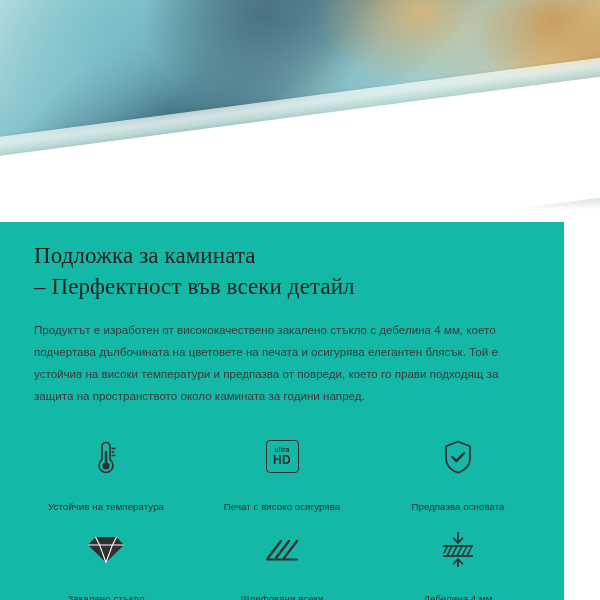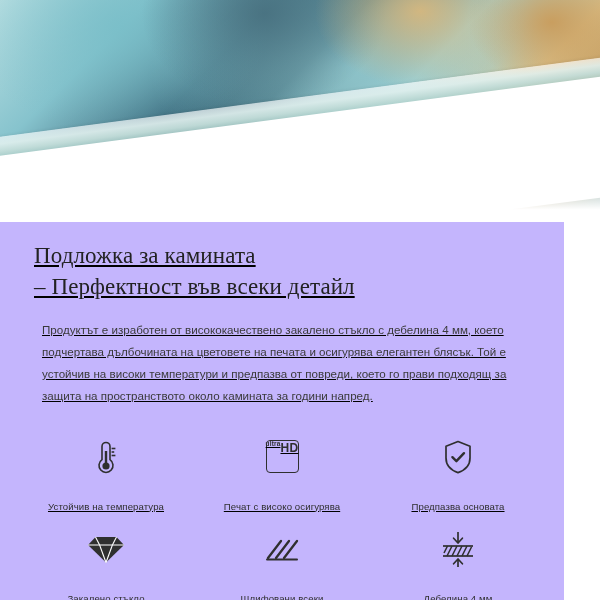--- a/index.html
+++ b/index.html
@@ -10,22 +10,21 @@
     width: 600px;
     height: 600px;
     background: #ffffff;
     font-family: "Liberation Sans", sans-serif;
     overflow: hidden;
   }
   .page {
     position: relative;
     width: 564px;
     height: 600px;
-    background: #c4b5fd;
-    text-decoration: underline;
+    background: #14b8a6;
   }
 
   
   .hero {
     position: relative;
     width: 600px;
     height: 222px;
     overflow: hidden;
     background: #ffffff;
   }
@@ -107,21 +106,21 @@
     font-weight: 400;
     letter-spacing: 0.1px;
   }
   .headline .l2 {
     display: block;
   }
   .body-copy {
     font-size: 11.6px;
     line-height: 1.92;
     color: #3a3a3a;
-    margin: 8px;
+    margin: 0;
     max-width: 542px;
   }
 
   
   .features {
     margin-top: 22px;
     padding: 0 18px;
     display: grid;
     grid-template-columns: repeat(3, 1fr);
     grid-row-gap: 10px;
@@ -145,22 +144,22 @@
     color: #2e2e2e;
     text-align: center;
     letter-spacing: 0.1px;
   }
   .ultrahd-badge {
     width: 31px;
     height: 31px;
     border: 1.6px solid #2f2f2f;
     border-radius: 4px;
     display: flex;
-    flex-direction: row;
-    align-items: flex-start;
+    flex-direction: column;
+    align-items: center;
     justify-content: center;
     line-height: 1;
   }
   .ultrahd-badge .u1 {
     font-size: 6.4px;
     font-weight: 700;
     color: #2f2f2f;
     letter-spacing: 0.2px;
   }
   .ultrahd-badge .u2 {

